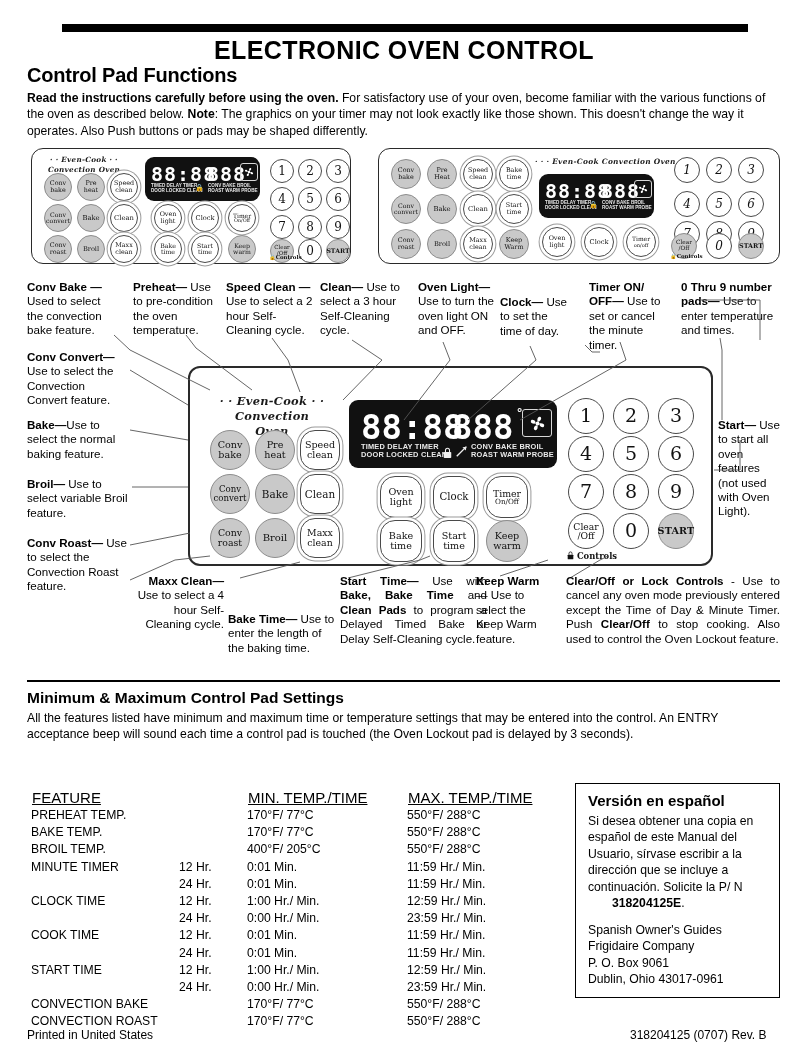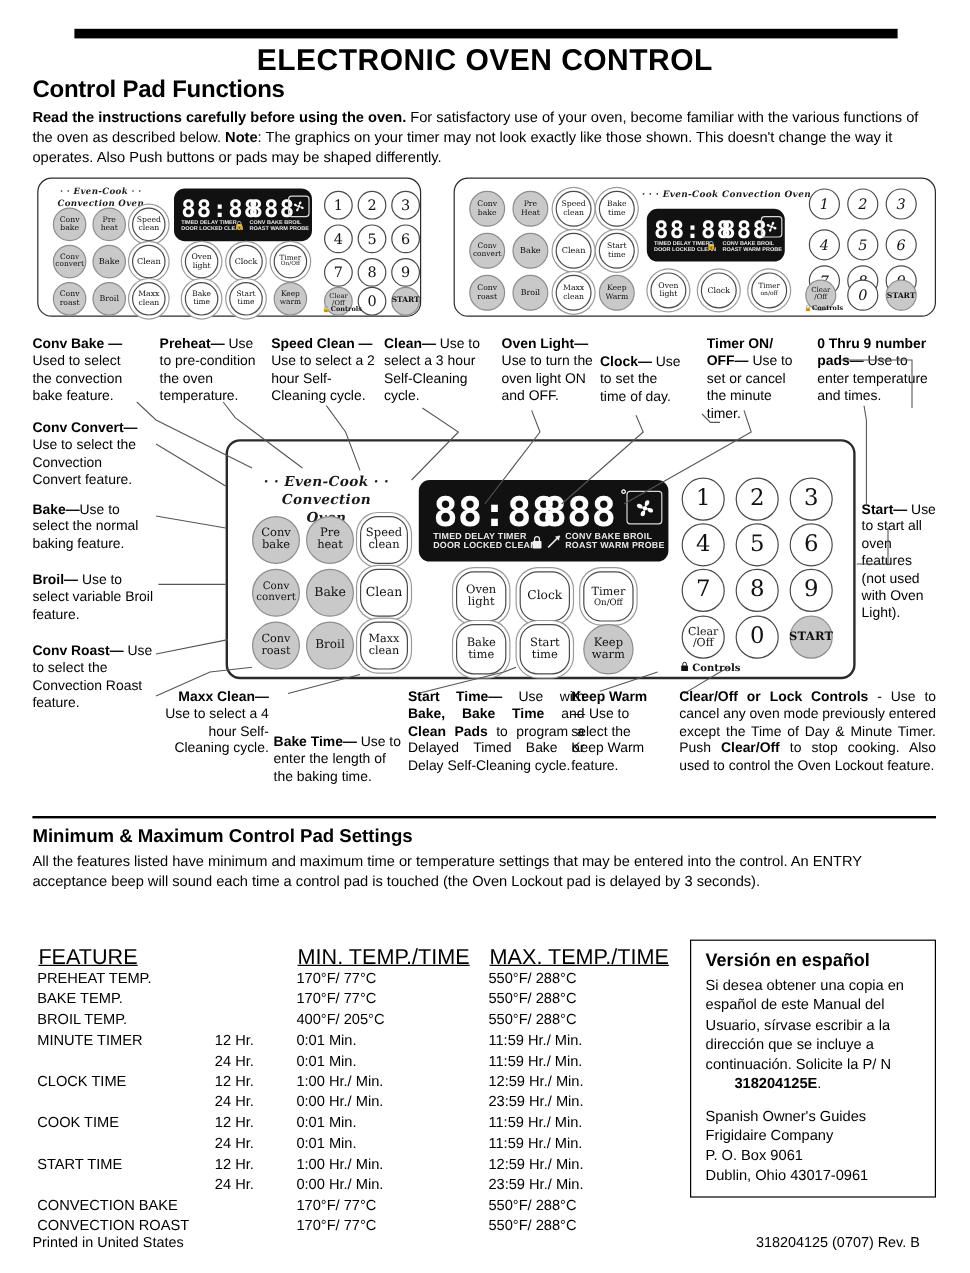--- a/index.html
+++ b/index.html
@@ -49,21 +49,21 @@
   
   .rule{position:absolute;background:#000;height:1.6px;}
   .h2{position:absolute;font-size:15.5px;font-weight:bold;}
   .para{position:absolute;font-size:12.2px;line-height:16.2px;}
   table.mm{position:absolute;border-collapse:collapse;font-size:12.2px;}
   table.mm td{padding:0 0 1px 0;line-height:16.2px;white-space:nowrap;vertical-align:top;}
   table.mm td.c1{width:148px;}
   table.mm td.c1b{width:68px;}
   table.mm td.c2{width:160px;}
   table.mm th{text-align:left;font-weight:normal;text-decoration:underline;
-              font-size:18px;line-height:17px;white-space:nowrap;padding-bottom:1px;}
+              font-size:15px;line-height:17px;white-space:nowrap;padding-bottom:1px;}
 
   .esbox{position:absolute;border:1.4px solid #000;box-sizing:border-box;}
   .estitle{position:absolute;font-size:15px;font-weight:bold;}
   .estext{position:absolute;font-size:12.2px;line-height:16.4px;}
   .estext b{font-weight:bold;margin-left:24px;}
 
   .foot{position:absolute;font-size:12px;}
 </style>
 </head>
 <body>

